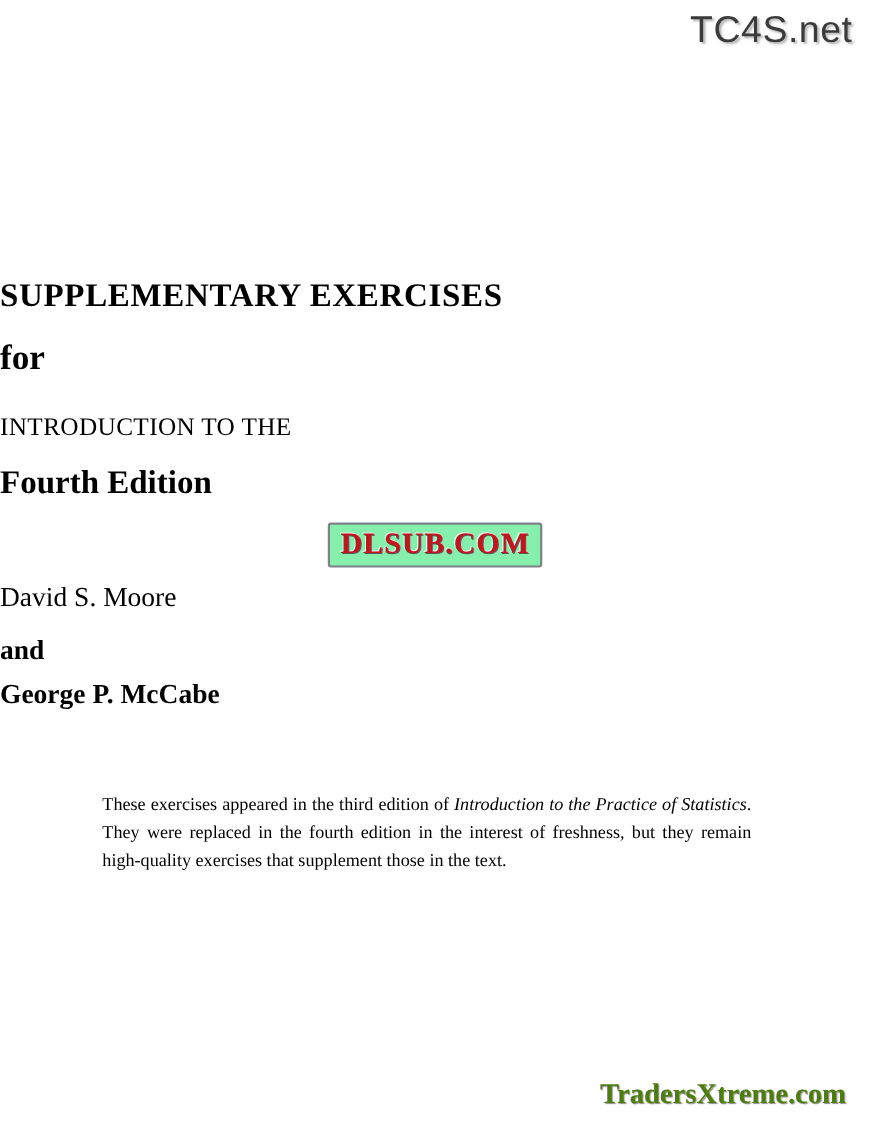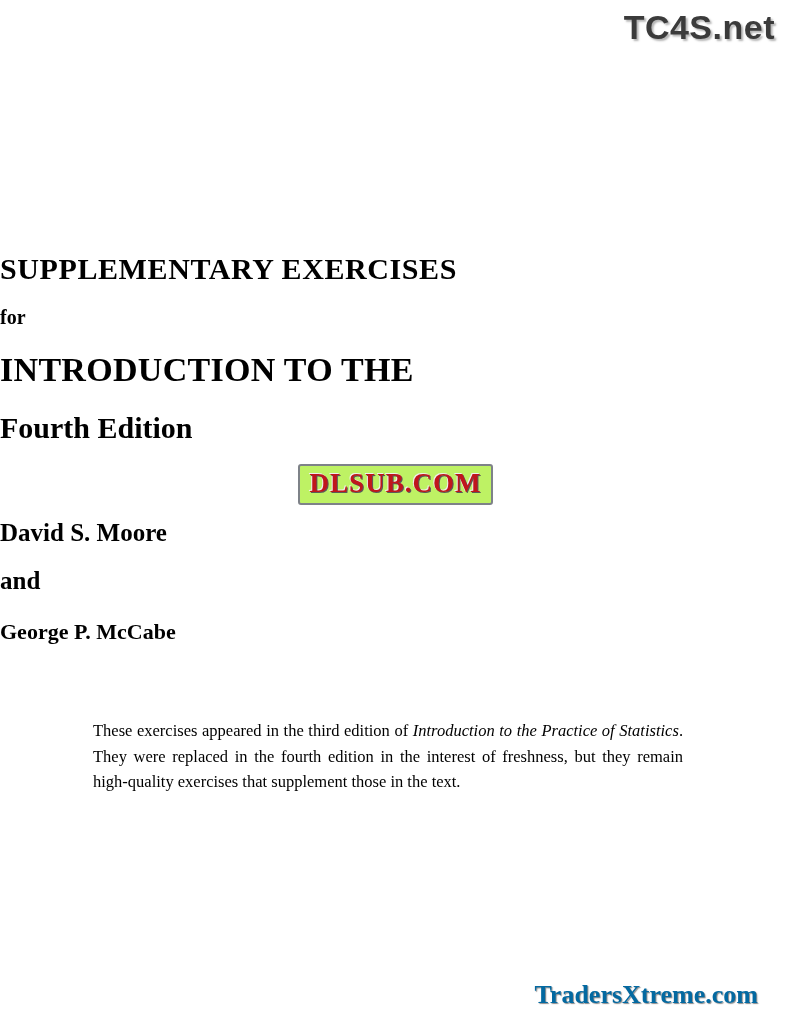--- a/index.html
+++ b/index.html
@@ -22,21 +22,21 @@
     height: 1024px;
     box-sizing: border-box;
   }
 
   
   .wm-top {
     position: absolute;
     top: 8px;
     right: 16px;
     font-family: "Liberation Sans", sans-serif;
-    font-weight: bold;
+    font-weight: normal;
     font-size: 34px;
     letter-spacing: 0.5px;
     color: #3b3b3b;
     text-shadow: 2px 2px 2px rgba(120,120,120,0.55);
     white-space: nowrap;
   }
 
   
   .title-block {
     position: absolute;
@@ -45,95 +45,95 @@
     width: 791px;
     text-align: left;
   }
   .t-main {
     font-size: 30px;
     font-weight: bold;
     letter-spacing: 0.6px;
     line-height: 1.15;
   }
   .t-for {
-    font-size: 20px;
+    font-size: 32px;
     font-weight: bold;
     margin-top: 18px;
     line-height: 1.2;
   }
   .t-book {
-    font-size: 34px;
-    font-weight: bold;
-    margin-top: 19px;
+    font-size: 23px;
+    font-weight: normal;
+    margin-top: 30px;
     line-height: 1.32;
     letter-spacing: 0.3px;
   }
   .t-edition {
     font-size: 30px;
     font-weight: bold;
     margin-top: 19px;
   }
 
   
   .wm-mid-wrap {
     margin-top: 19px;
     display: flex;
     justify-content: center;
   }
   .wm-mid {
     display: inline-block;
     padding: 2px 10px 4px 10px;
-    background: #bef264;
+    background: #86efac;
     border: 2px solid #7e8288;
     border-radius: 3px;
     font-family: "Liberation Serif", serif;
     font-weight: bold;
     font-size: 27px;
     letter-spacing: 1px;
     color: #c0161c;
     text-shadow: 1px 1px 0 #5a5a5a, -1px -1px 0 #efefef;
   }
 
   .t-author {
     font-size: 25px;
-    font-weight: bold;
+    font-weight: normal;
     margin-top: 14px;
   }
   .t-and {
     font-size: 25px;
     font-weight: bold;
     margin-top: 20px;
   }
   .t-author2 {
-    font-size: 22px;
+    font-size: 25px;
     font-weight: bold;
-    margin-top: 24px;
+    margin-top: 12px;
   }
 
   
   .para {
     position: absolute;
     top: 718px;
     left: 93px;
     width: 590px;
     font-size: 16.5px;
     line-height: 1.55;
     text-align: justify;
   }
   .para i { font-style: italic; }
 
   
   .wm-bottom {
     position: absolute;
     bottom: 14px;
-    right: 33px;
+    right: 22px;
     font-family: "Liberation Serif", serif;
     font-weight: bold;
     font-size: 26px;
-    color: #0369a1;
+    color: #4d7c0f;
     text-shadow: 1px 1px 1px rgba(90,90,90,0.7);
     white-space: nowrap;
   }
 </style>
 </head>
 <body>
 
 <div class="page">
 
   <div class="wm-top">TC4S.net</div>

